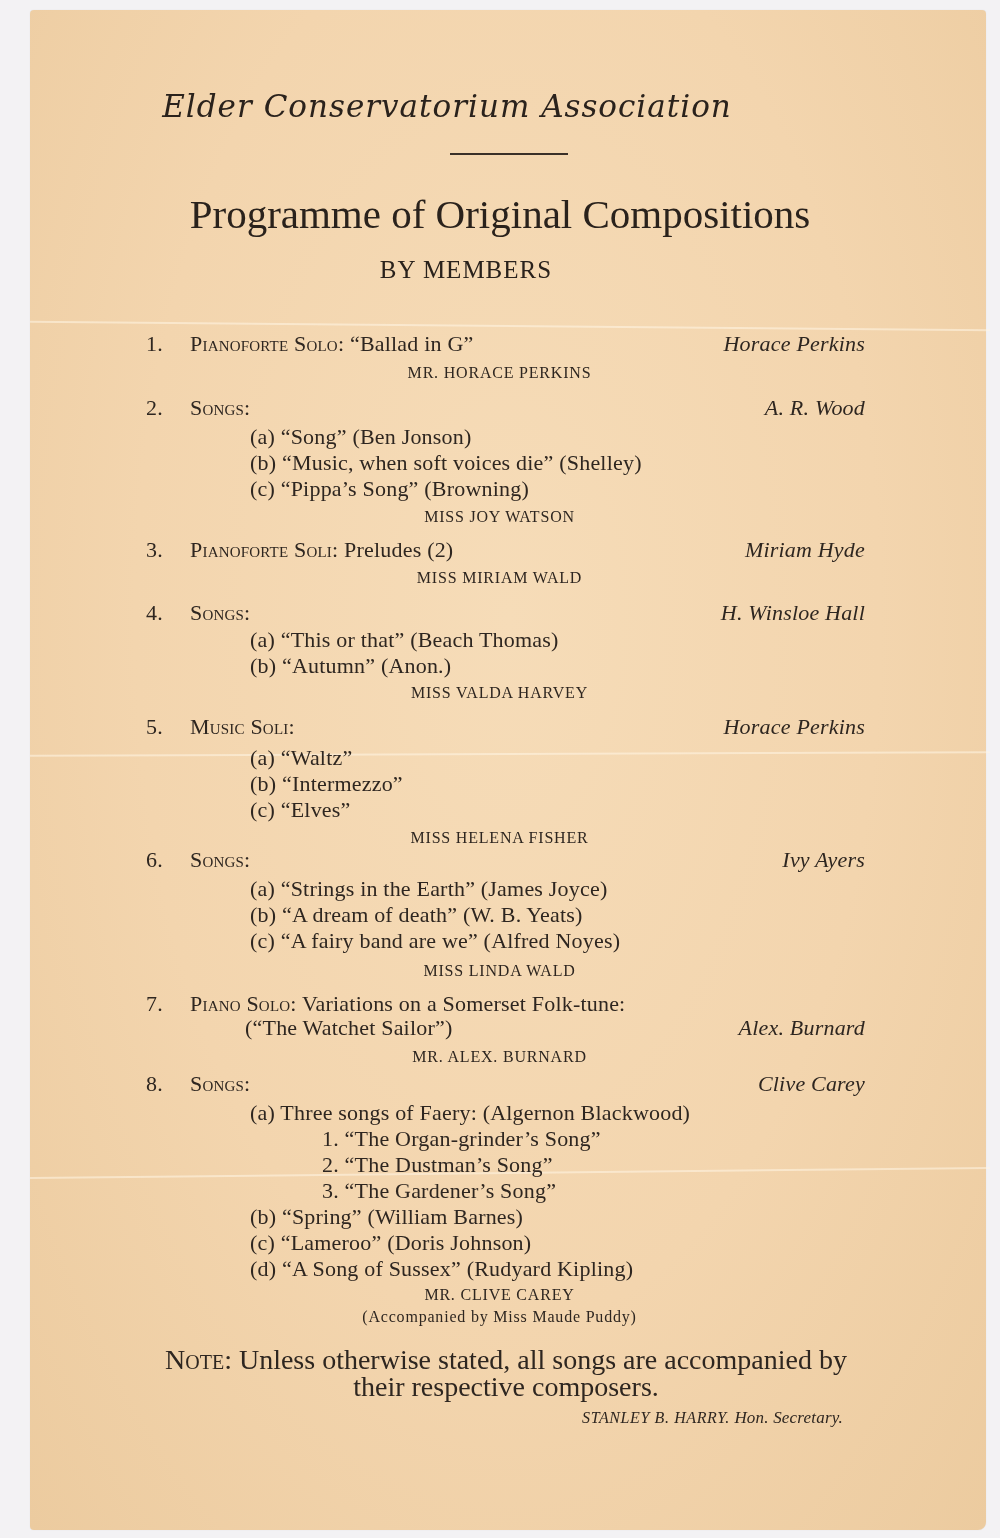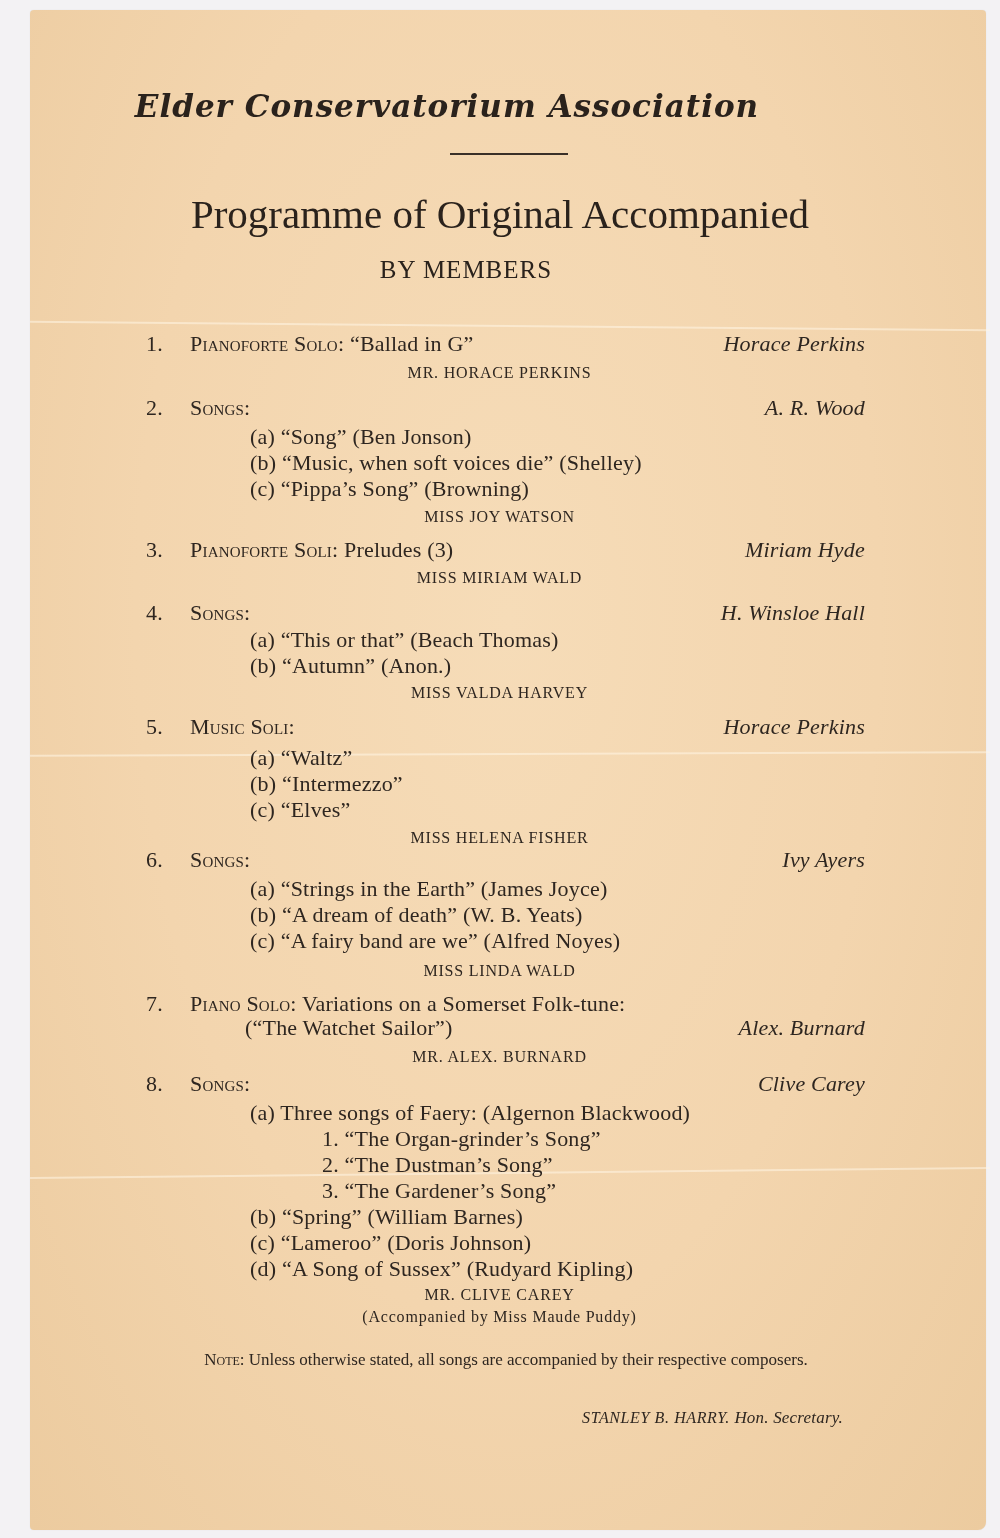--- a/index.html
+++ b/index.html
@@ -10,55 +10,55 @@
   .paper {
     position:absolute; left:30px; top:10px; width:956px; height:1520px;
     background: radial-gradient(ellipse at 50% 40%, #f6dcb8 0%, #f3d5ae 55%, #eccb9f 100%);
     border-radius:4px 4px 8px 4px;
     box-shadow: 0 0 1px rgba(0,0,0,0.15);
   }
   .crease { position:absolute; height:2px; background:rgba(255,245,230,0.55); }
   .abs { position:absolute; white-space:nowrap; }
   .assoc {
     left:0; width:894px; top:88px; text-align:center;
-    font-family:"DejaVu Serif", serif; font-weight:bold; font-size:31px; letter-spacing:1px;
+    font-family:"DejaVu Serif", serif; font-weight:normal; font-size:31px; letter-spacing:1px;
     font-style:italic; color:#2a221c;
   }
   .rule { position:absolute; left:450px; top:153px; width:118px; height:2px; background:#3a3028; }
   .title {
     left:0; width:1000px; top:190px; text-align:center;
     font-family:"Liberation Serif", serif; font-size:41px; color:#2a221c;
   }
   .subtitle {
     left:0; width:932px; top:256px; text-align:center;
     font-family:"Liberation Serif", serif; font-size:25px; letter-spacing:1px; color:#2a221c;
   }
   .line { font-family:"Liberation Serif", serif; font-size:22px; letter-spacing:0.2px; }
   .num { left:146px; }
   .head { left:190px; }
   .sc { font-variant:small-caps; }
   .composer { right:135px; font-style:italic; text-align:center; }
   .sub { left:250px; }
   .subsub { left:322px; }
   .perf { left:0; width:999px; text-align:center; font-size:16px; letter-spacing:0.8px; font-family:"Liberation Serif", serif; }
-  .note { left:146px; width:720px; text-align:center; font-family:"Liberation Serif", serif; font-size:17px; white-space:normal; line-height:27px; }
+  .note { left:146px; width:720px; text-align:center; font-family:"Liberation Serif", serif; font-size:28px; white-space:normal; line-height:27px; }
   .sig { right:157px; font-family:"Liberation Serif", serif; font-size:16px; letter-spacing:0.6px;font-style:italic; }
   .sig .hon { font-size:17px; letter-spacing:0.2px; }
 </style>
 </head>
 <body>
 
 <div class="paper"></div>
 <div class="crease" style="left:30px; top:325px; width:960px; transform:rotate(0.5deg);"></div>
 <div class="crease" style="left:30px; top:753px; width:960px; transform:rotate(-0.2deg);"></div>
 <div class="crease" style="left:30px; top:1172px; width:960px; transform:rotate(-0.6deg);"></div>
 
 <div class="abs assoc">Elder Conservatorium Association</div>
 <div class="rule"></div>
-<div class="abs title">Programme of Original Accompanied</div>
+<div class="abs title">Programme of Original Compositions</div>
 <div class="abs subtitle">BY MEMBERS</div>
 
 <div>
   <span class="abs line num" style="top:331px">1.</span>
   <span class="abs line head" style="top:331px"><span class="sc">Pianoforte Solo</span>: <span>“Ballad in G”</span></span>
   <span class="abs line composer" style="top:331px">Horace Perkins</span>
   <span class="abs perf" style="top:364px">MR. HORACE PERKINS</span>
 </div>
 
 <div>
@@ -66,21 +66,21 @@
   <span class="abs line head" style="top:395px"><span class="sc">Songs</span>:</span>
   <span class="abs line composer" style="top:395px">A. R. Wood</span>
   <span class="abs line sub" style="top:424px">(a) “Song” (Ben Jonson)</span>
   <span class="abs line sub" style="top:450px">(b) “Music, when soft voices die” (Shelley)</span>
   <span class="abs line sub" style="top:476px">(c) “Pippa’s Song” (Browning)</span>
   <span class="abs perf" style="top:508px">MISS JOY WATSON</span>
 </div>
 
 <div>
   <span class="abs line num" style="top:537px">3.</span>
-  <span class="abs line head" style="top:537px"><span class="sc">Pianoforte Soli</span>: <span>Preludes (3)</span></span>
+  <span class="abs line head" style="top:537px"><span class="sc">Pianoforte Soli</span>: <span>Preludes (2)</span></span>
   <span class="abs line composer" style="top:537px">Miriam Hyde</span>
   <span class="abs perf" style="top:569px">MISS MIRIAM WALD</span>
 </div>
 
 <div>
   <span class="abs line num" style="top:600px">4.</span>
   <span class="abs line head" style="top:600px"><span class="sc">Songs</span>:</span>
   <span class="abs line composer" style="top:600px">H. Winsloe Hall</span>
   <span class="abs line sub" style="top:627px">(a) “This or that” (Beach Thomas)</span>
   <span class="abs line sub" style="top:653px">(b) “Autumn” (Anon.)</span>

